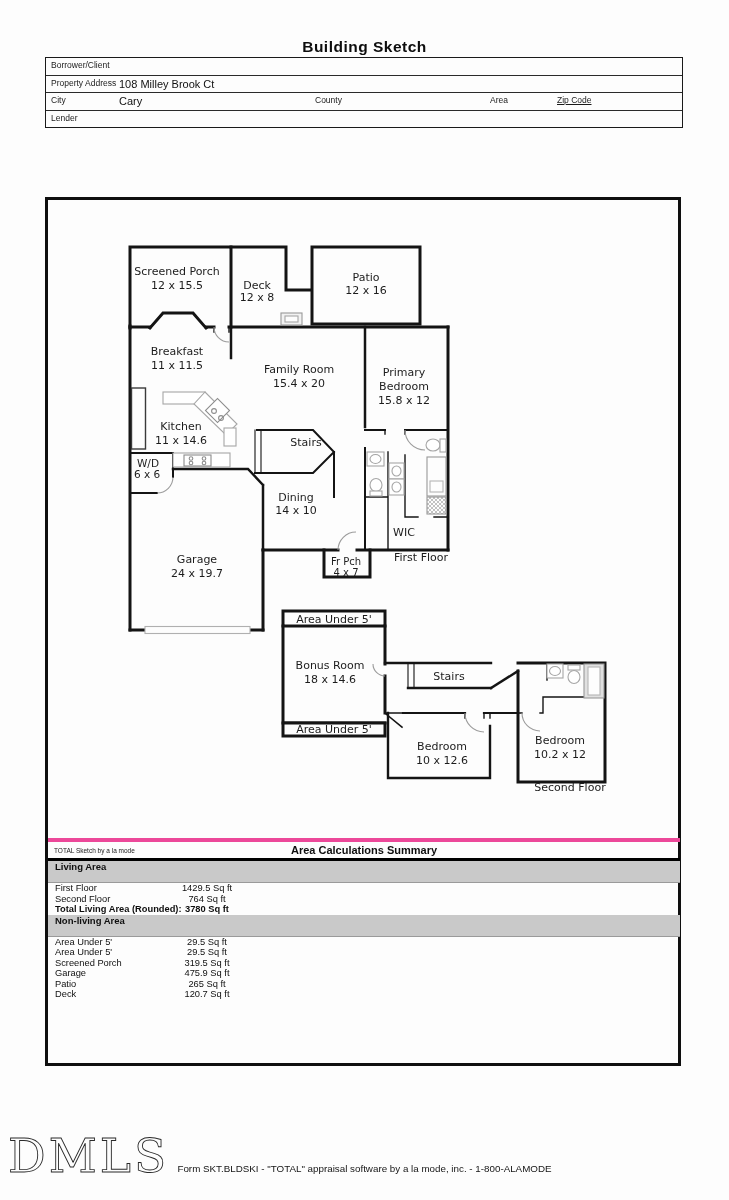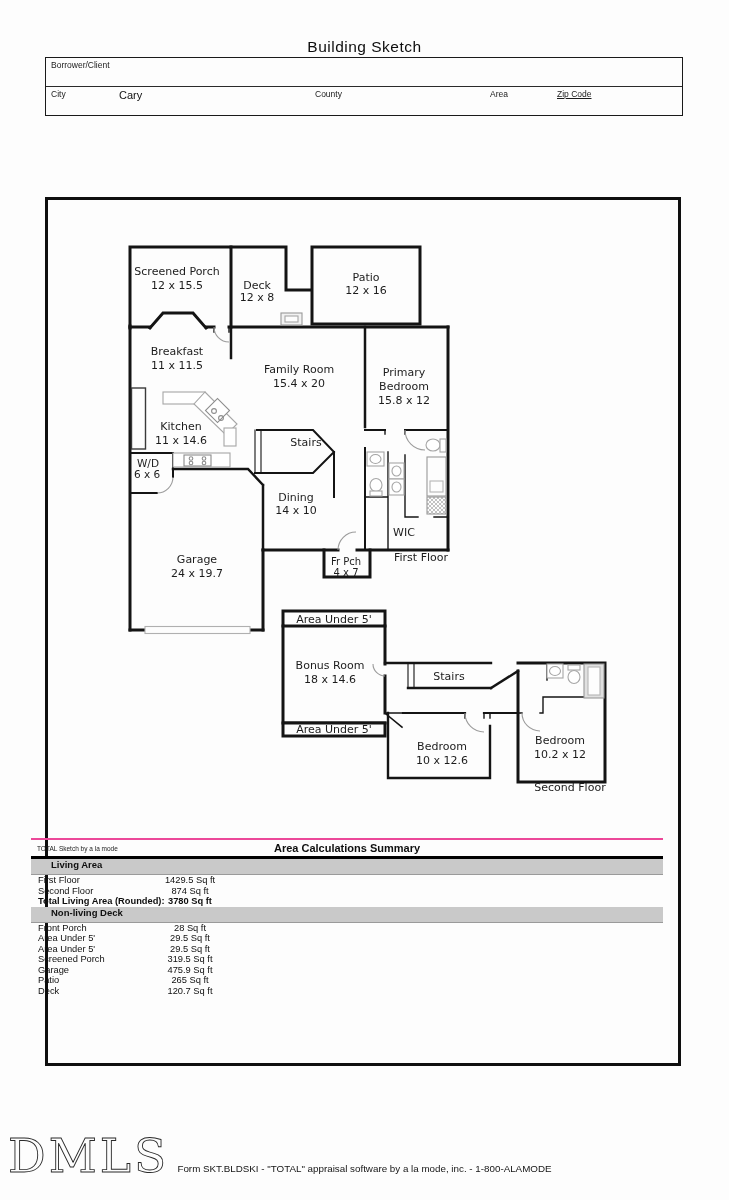--- a/index.html
+++ b/index.html
@@ -3,51 +3,51 @@
 <meta charset="utf-8">
 <style>
   html,body{margin:0;padding:0;background:#e8e8e8;}
   .page{
     position:relative;width:729px;height:1200px;margin:0 auto;
     background:#fdfdfd;overflow:hidden;
     font-family:"Liberation Sans",sans-serif;color:#111;
   }
   .title{
     position:absolute;left:0;top:38px;width:729px;text-align:center;
-    font-size:15.5px;font-weight:normal;letter-spacing:.5px;color:#0d0d0d;
+    font-size:15.5px;font-weight:bold;letter-spacing:.5px;color:#0d0d0d;
   }
   
   .hform{
-    position:absolute;left:45px;top:57px;width:638px;height:59px;
+    position:absolute;left:45px;top:57px;width:638px;height:71px;
     border:1.4px solid #1a1a1a;box-sizing:border-box;background:#fdfdfd;
     display:flex;flex-direction:column;
   }
   .hrow{position:relative;flex:1;border-bottom:1px solid #2a2a2a;}
   .hrow:last-child{border-bottom:none;}
   .hlabel{position:absolute;left:5px;top:2px;font-size:8.5px;color:#1a1a1a;white-space:nowrap;}
   .hvalue{position:absolute;left:73px;top:2px;font-size:11px;color:#111;white-space:nowrap;}
   .hl-county{left:269px;}
   .hl-state{left:444px;}
   .hl-zip{left:511px;text-decoration:underline;}
   
   .sketchbox{
     position:absolute;left:45px;top:197px;width:636px;height:869px;
     border:3.5px solid #0f0f0f;box-sizing:border-box;background:#fdfdfd;
   }
   svg.plan{position:absolute;left:0;top:0;}
   
   .atable{
-    position:absolute;left:31px;top:838px;width:632px;
+    position:absolute;left:48px;top:838px;width:632px;
     font-family:"Liberation Sans",sans-serif;color:#0f0f0f;
-    border-top:2px solid #ec4899;
+    border-top:4px solid #ec4899;
   }
   .ahead{position:relative;height:16px;border-bottom:3px solid #000;}
   .abrand{position:absolute;left:6px;top:5px;font-size:6.5px;color:#222;}
   .atitle{position:absolute;left:0;top:2px;width:100%;text-align:center;font-size:11px;font-weight:bold;}
-  .aband{height:16px;background:#c9c9c9;font-size:9.5px;font-weight:bold;line-height:11px;padding-left:20px;box-sizing:border-box;border-bottom:1px solid #9a9a9a;}
+  .aband{height:22px;background:#c9c9c9;font-size:9.5px;font-weight:bold;line-height:11px;padding-left:7px;box-sizing:border-box;border-bottom:1px solid #9a9a9a;}
   .arow{position:relative;height:10.5px;font-size:9.3px;line-height:10.5px;}
   .arow .n{position:absolute;left:7px;top:0;}
   .arow .v{position:absolute;left:0;top:0;width:318px;text-align:center;}
   .arow.total{font-weight:bold;}
   
   .footer{
     position:absolute;left:0;top:1163px;width:729px;text-align:center;
     font-size:9.8px;color:#151515;
   }
 </style>
@@ -55,27 +55,35 @@
 <body>
 
 <div class="page">
 
   <div class="title">Building Sketch</div>
 
   <div class="hform">
     <div class="hrow">
       <span class="hlabel">Borrower/Client</span>
       <span class="hvalue"></span>
+    </div>
+    <div class="hrow">
+      <span class="hlabel">Property Address</span>
+      <span class="hvalue">108 Milley Brook Ct</span>
     </div>
     <div class="hrow">
       <span class="hlabel">City</span>
       <span class="hvalue">Cary</span>
       <span class="hlabel hl-county">County</span>
       <span class="hlabel hl-state">Area</span>
       <span class="hlabel hl-zip">Zip Code</span>
+    </div>
+    <div class="hrow">
+      <span class="hlabel">Lender</span>
+      <span class="hvalue"></span>
     </div>
   </div>
 
   <div class="sketchbox"></div>
 
   <svg class="plan" width="729" height="1200" viewBox="0 0 729 1200">
     <defs>
       <pattern id="xh" width="4" height="4" patternUnits="userSpaceOnUse">
         <path d="M0,4 L4,0 M0,0 L4,4" stroke="#9b9b9b" stroke-width="0.6"></path>
       </pattern>
@@ -234,31 +242,27 @@
       <span class="abrand">TOTAL Sketch by a la mode</span>
       <span class="atitle">Area Calculations Summary</span>
     </div>
     <div class="aband">Living Area</div>
     <div class="arow">
       <span class="n">First Floor</span>
       <span class="v">1429.5 Sq ft</span>
     </div>
     <div class="arow">
       <span class="n">Second Floor</span>
-      <span class="v">874 Sq ft</span>
+      <span class="v">764 Sq ft</span>
     </div>
     <div class="arow total">
       <span class="n">Total Living Area (Rounded):</span>
       <span class="v">3780 Sq ft</span>
     </div>
-    <div class="aband">Non-living Deck</div>
-    <div class="arow">
-      <span class="n">Front Porch</span>
-      <span class="v">28 Sq ft</span>
-    </div>
+    <div class="aband">Non-living Area</div>
     <div class="arow">
       <span class="n">Area Under 5'</span>
       <span class="v">29.5 Sq ft</span>
     </div>
     <div class="arow">
       <span class="n">Area Under 5'</span>
       <span class="v">29.5 Sq ft</span>
     </div>
     <div class="arow">
       <span class="n">Screened Porch</span>

